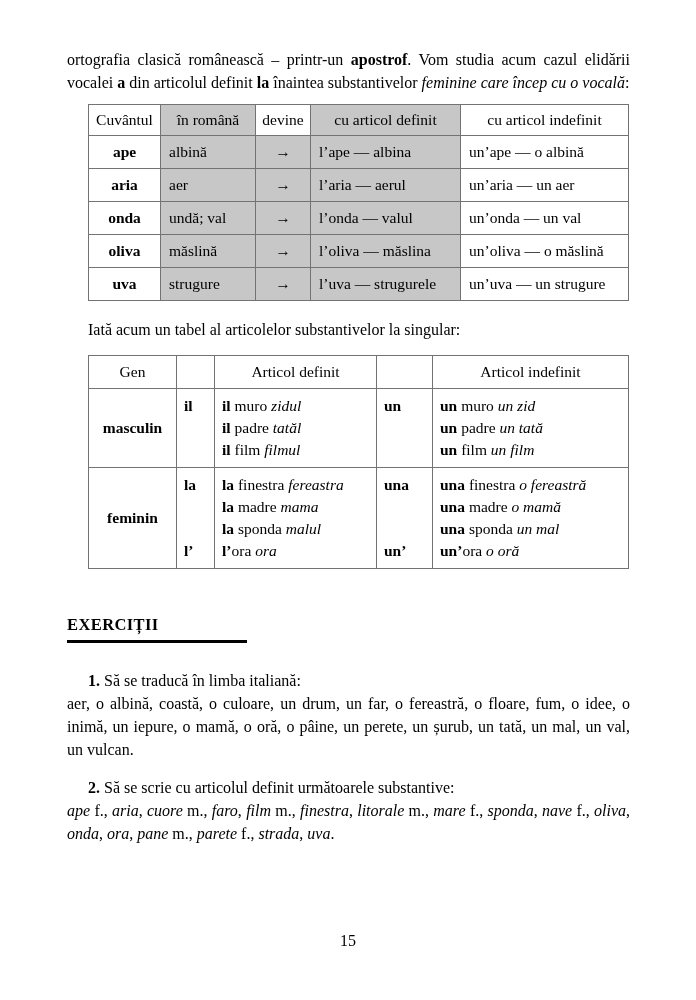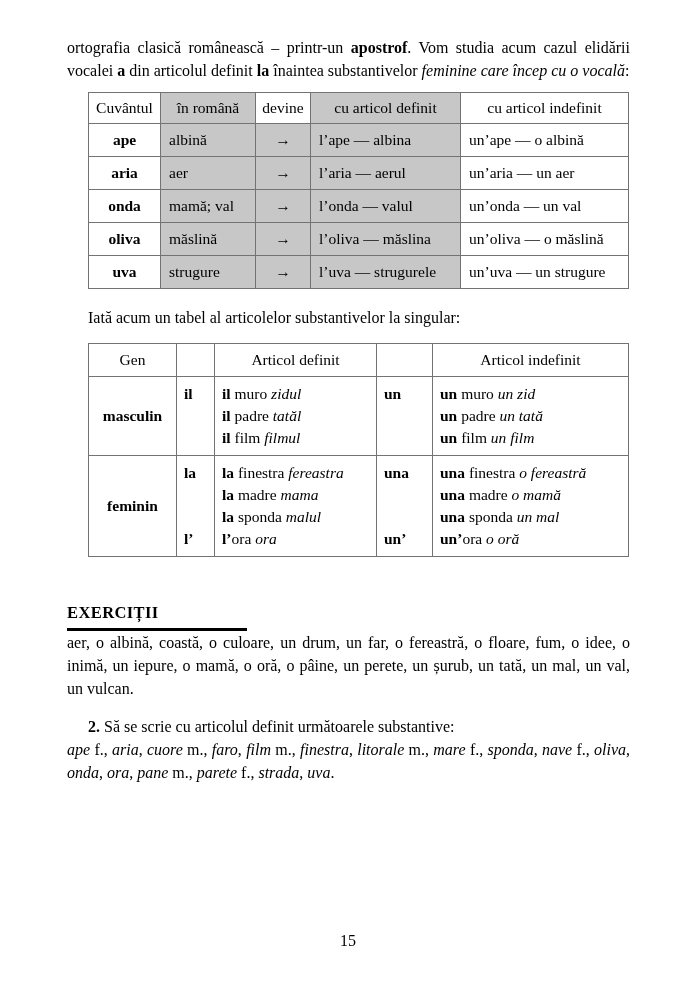--- a/index.html
+++ b/index.html
@@ -5,21 +5,21 @@
   * { margin:0; padding:0; box-sizing:border-box; }
   html,body { background:#ffffff; }
   .page {
     position:relative;
     width:696px; height:1000px;
     background:#ffffff;
     color:#000;
     font-family:"Liberation Serif","DejaVu Serif",serif;
     overflow:hidden;
   }
-  .content { padding:36px 66px 0 67px; }
+  .content { padding:48px 66px 0 67px; }
 
   p { font-size:16px; line-height:23px; }
   .justify { text-align:justify; }
   .indent { text-indent:21px; }
   .seg-n { font-style:normal; font-weight:normal; }
   .seg-b { font-weight:bold; }
   .seg-i { font-style:italic; }
 
   .intro { margin-bottom:10px; }
 
@@ -103,21 +103,21 @@
         </tr>
         <tr>
           <td class="cword">aria</td>
           <td class="gray">aer</td>
           <td class="gray carrow">→</td>
           <td class="gray">l’aria — aerul</td>
           <td>un’aria — un aer</td>
         </tr>
         <tr>
           <td class="cword">onda</td>
-          <td class="gray">mamă; val</td>
+          <td class="gray">undă; val</td>
           <td class="gray carrow">→</td>
           <td class="gray">l’onda — valul</td>
           <td>un’onda — un val</td>
         </tr>
         <tr>
           <td class="cword">oliva</td>
           <td class="gray">măslină</td>
           <td class="gray carrow">→</td>
           <td class="gray">l’oliva — măslina</td>
           <td>un’oliva — o măslină</td>
@@ -198,20 +198,21 @@
             <div class="line"><b>un’</b><span>ora </span><i>o oră</i></div>
           </td>
         </tr>
       </tbody>
     </table>
 
     <div class="ex-heading-wrap">
       <span class="ex-heading">EXERCIȚII</span>
     </div>
 
+    <p class="ex-title indent"><span class="seg-b">1.</span><span class="seg-n"> Să se traducă în limba italiană:</span></p>
     <p class="justify">aer, o albină, coastă, o culoare, un drum, un far, o fereastră, o floare, fum, o idee, o inimă, un iepure, o mamă, o oră, o pâine, un perete, un șurub, un tată, un mal, un val, un vulcan.</p>
 
     <p class="ex-title second indent"><span class="seg-b">2.</span><span class="seg-n"> Să se scrie cu articolul definit următoarele substantive:</span></p>
     <p class="justify"><span class="seg-i">ape</span><span class="seg-n"> f., </span><span class="seg-i">aria</span><span class="seg-n">, </span><span class="seg-i">cuore</span><span class="seg-n"> m., </span><span class="seg-i">faro</span><span class="seg-n">, </span><span class="seg-i">film</span><span class="seg-n"> m., </span><span class="seg-i">finestra</span><span class="seg-n">, </span><span class="seg-i">litorale</span><span class="seg-n"> m., </span><span class="seg-i">mare</span><span class="seg-n"> f., </span><span class="seg-i">sponda</span><span class="seg-n">, </span><span class="seg-i">nave</span><span class="seg-n"> f., </span><span class="seg-i">oliva</span><span class="seg-n">, </span><span class="seg-i">onda</span><span class="seg-n">, </span><span class="seg-i">ora</span><span class="seg-n">, </span><span class="seg-i">pane</span><span class="seg-n"> m., </span><span class="seg-i">parete</span><span class="seg-n"> f., </span><span class="seg-i">strada</span><span class="seg-n">, </span><span class="seg-i">uva</span><span class="seg-n">.</span></p>
 
   </div>
 
   <div class="page-number">15</div>
 </div>
 

